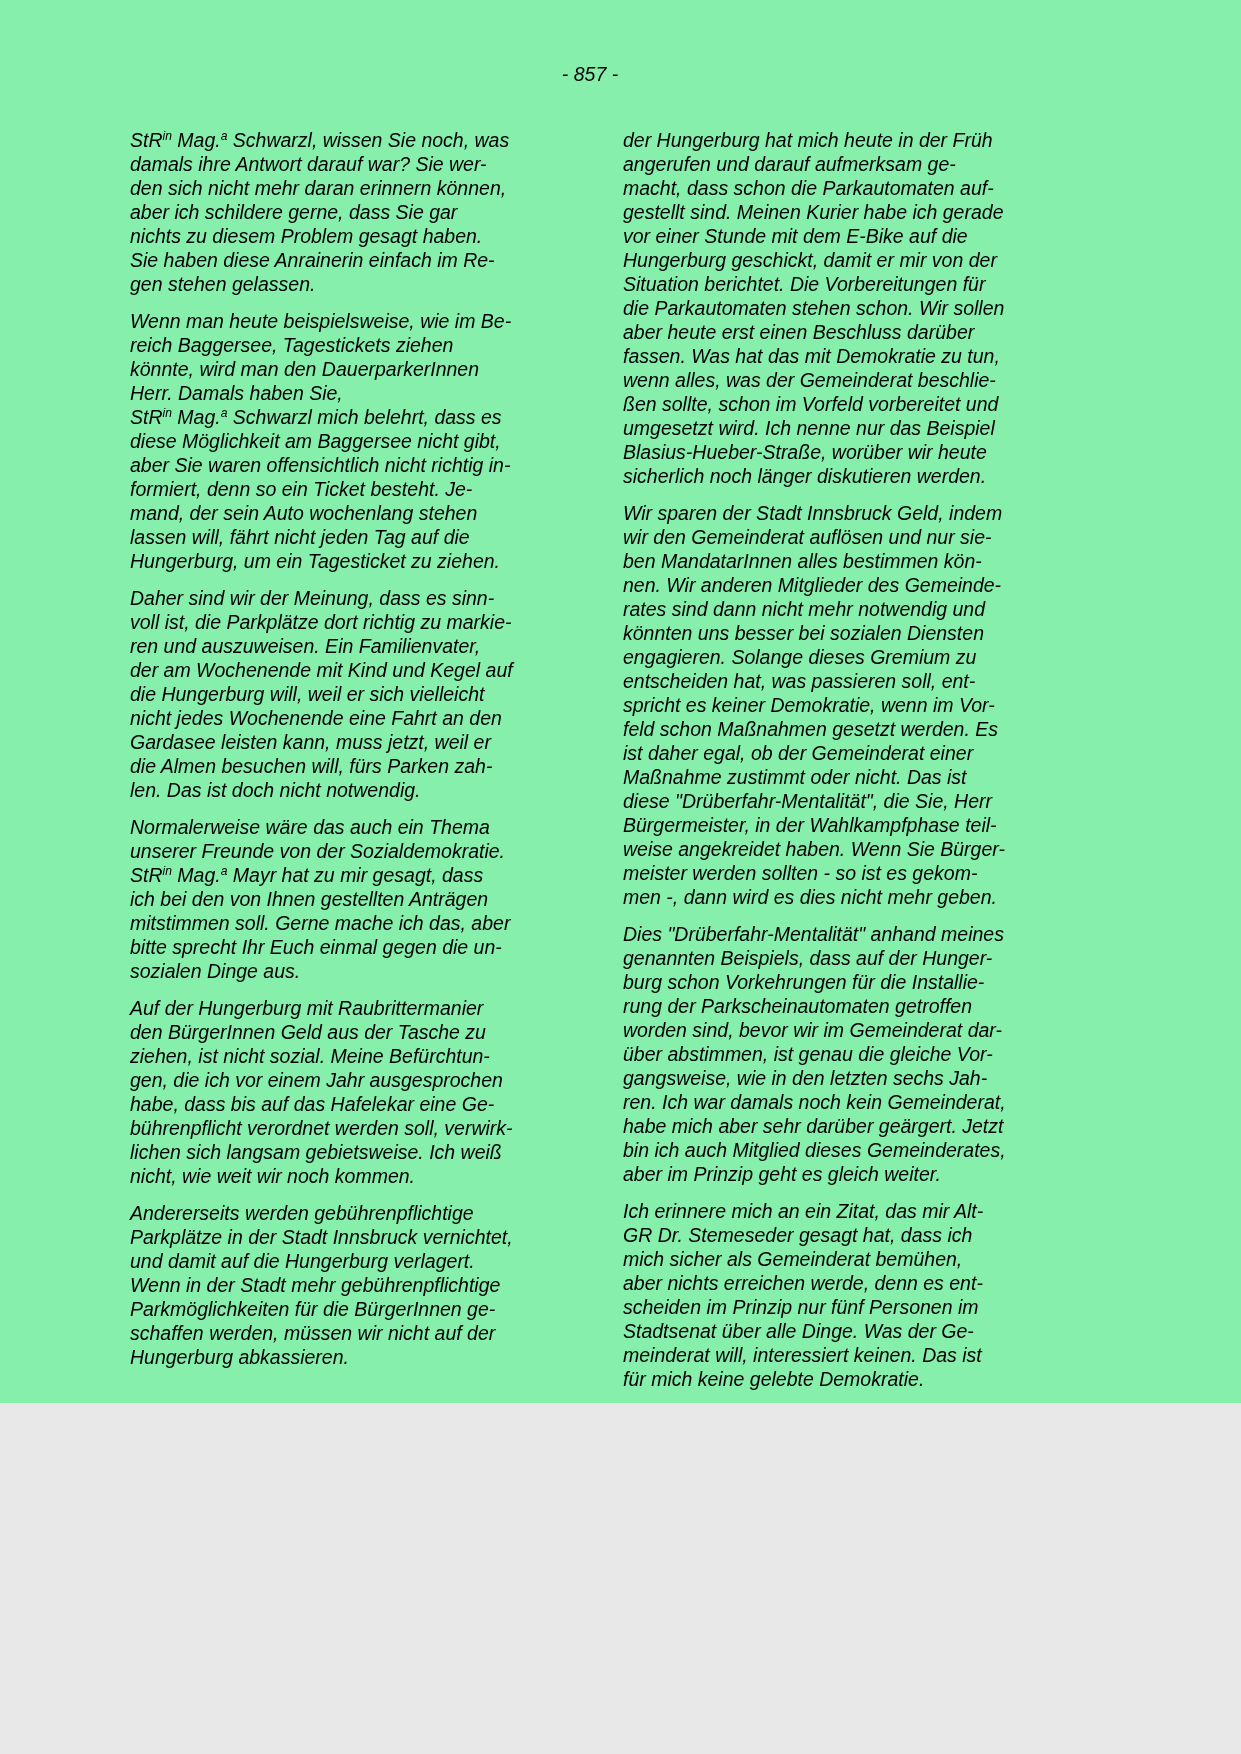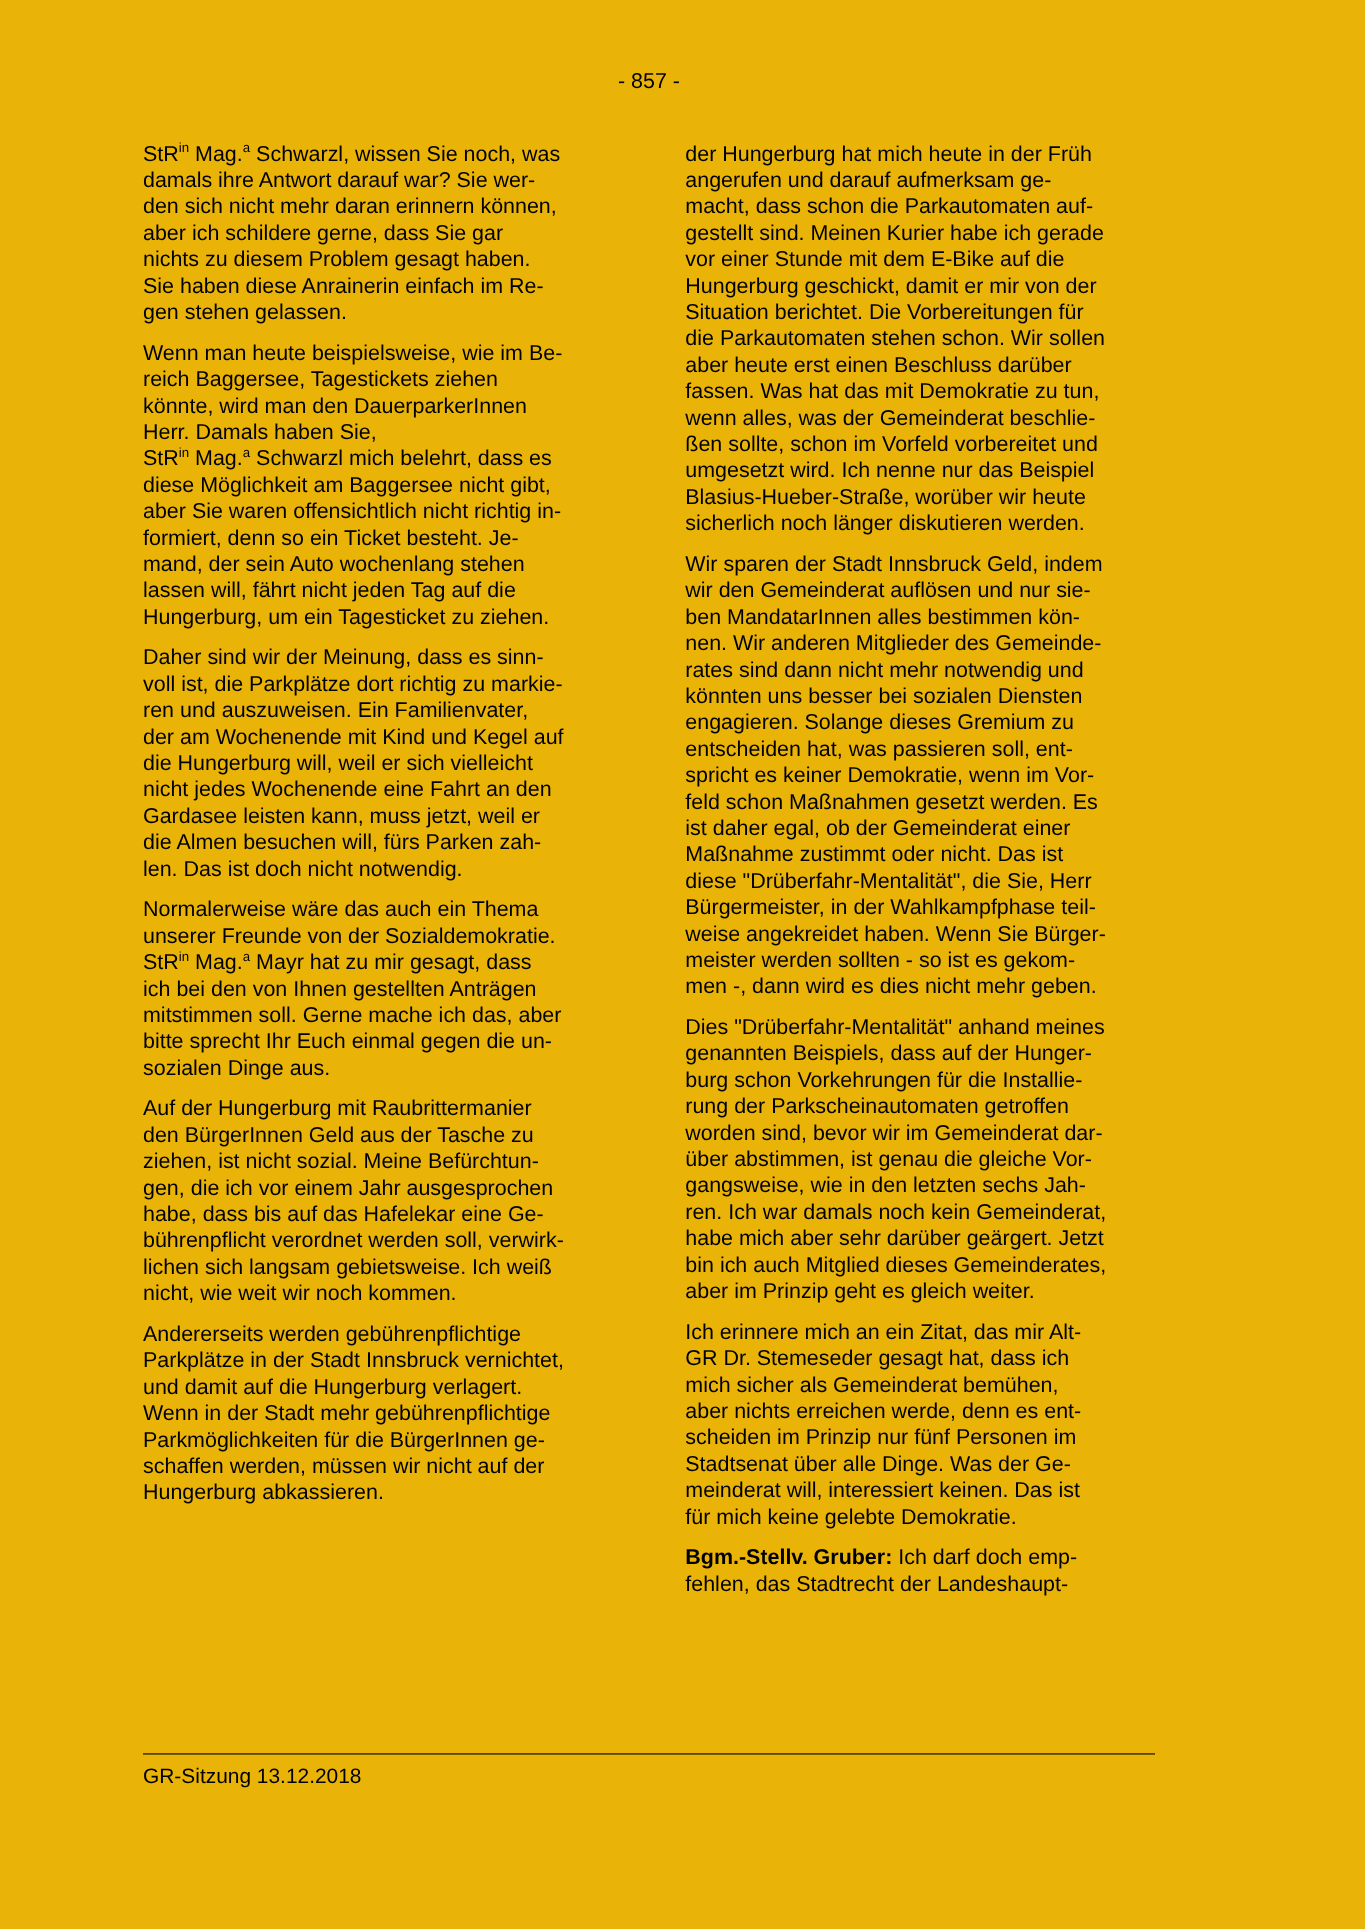--- a/index.html
+++ b/index.html
@@ -3,26 +3,27 @@
 <meta charset="utf-8">
 <style>
   html, body {
     margin: 0;
     padding: 0;
     background: #e8e8e8;
   }
   .page {
     position: relative;
     width: 1241px;
-    height: 1754px;
-    background: #eab308;
+    height: 1403px;
+    background: #86efac;
     font-family: "Liberation Sans", sans-serif;
     color: #000000;
     overflow: hidden;
     margin: 0 auto;
+    font-style: italic;
   }
   .page-number {
     position: absolute;
     top: 62px;
     left: 130px;
     width: 920px;
     text-align: center;
     font-size: 19.5px;
     line-height: 24px;
   }

